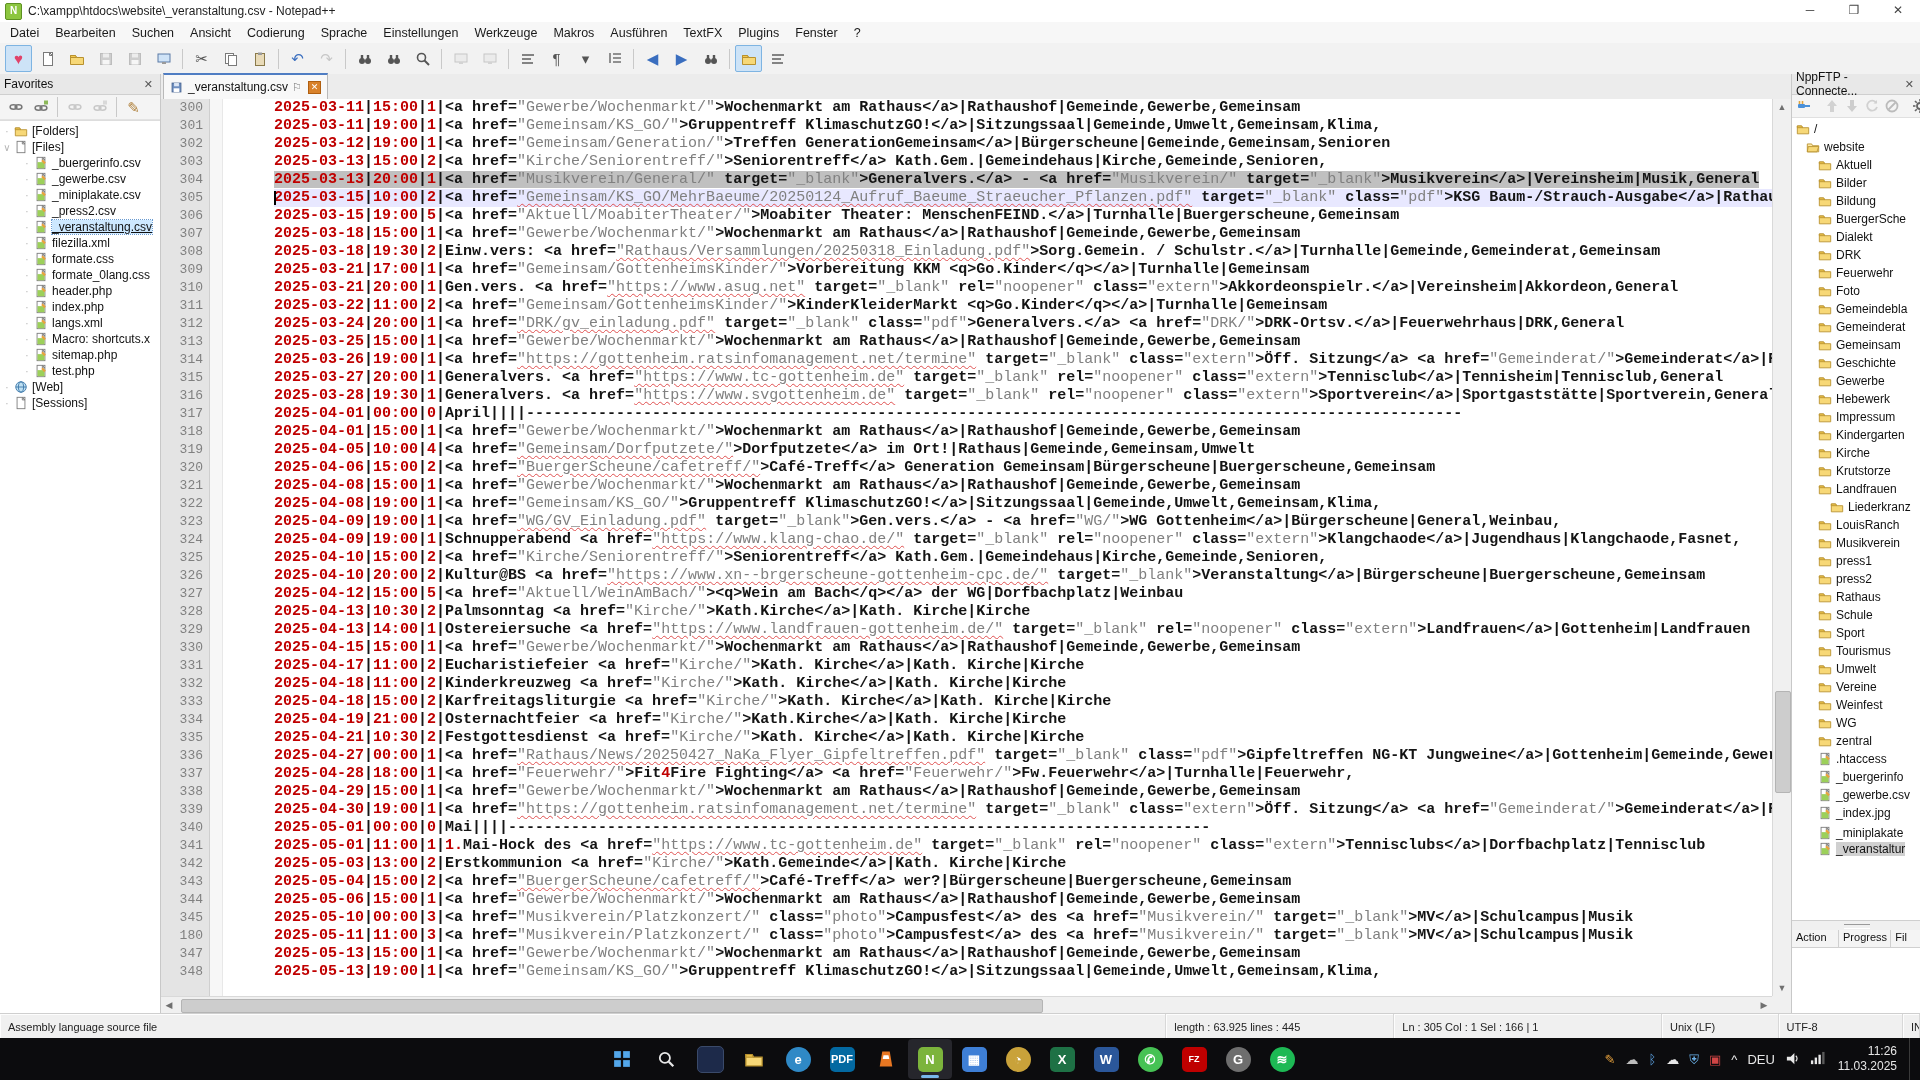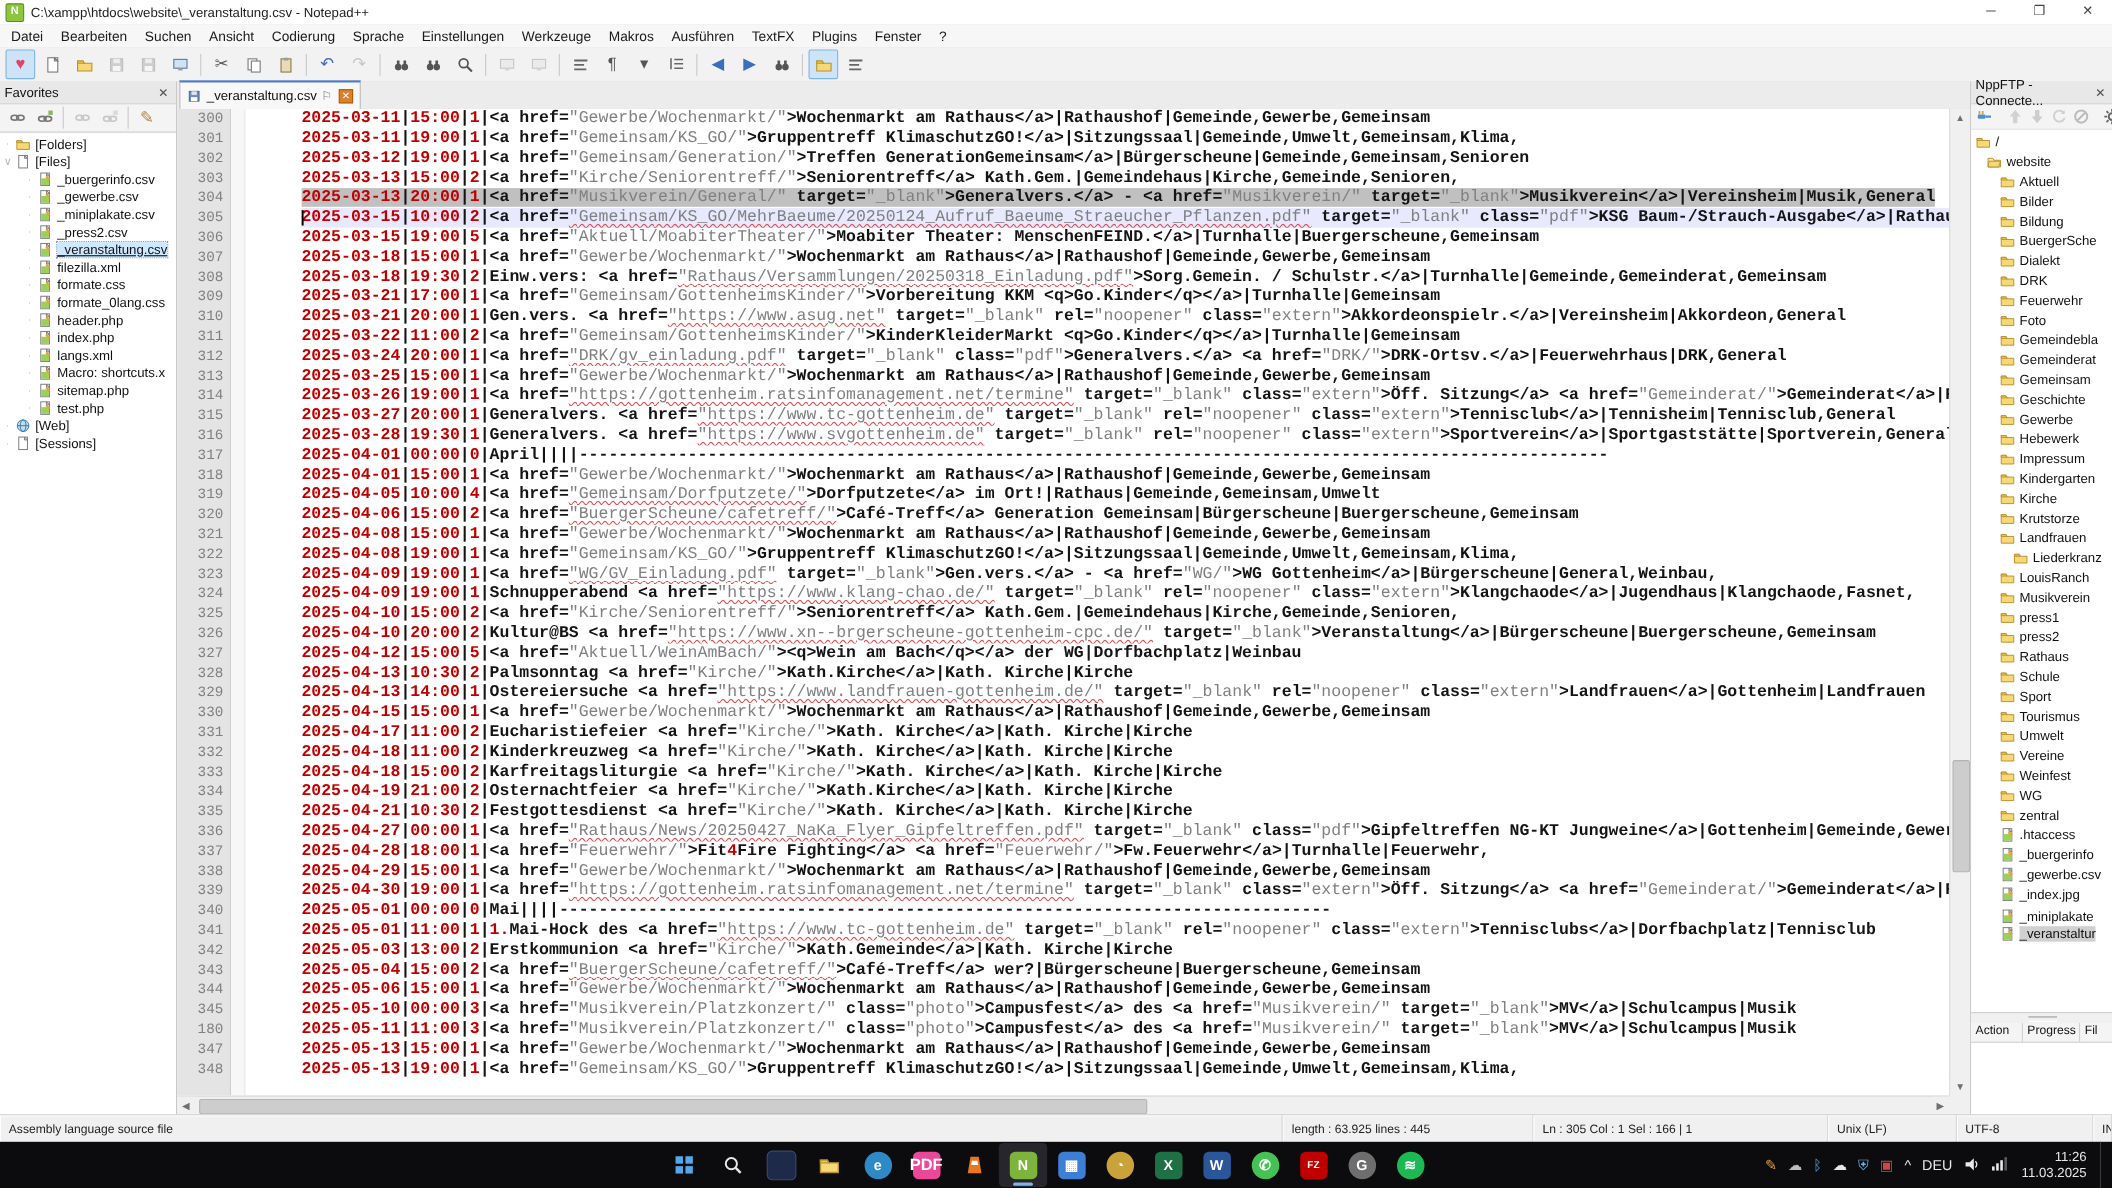--- a/index.html
+++ b/index.html
@@ -1192,21 +1192,21 @@
             <svg width="20" height="20" viewBox="0 0 16 16">
               <path d="M1.5 4.5h5l1 2h7v7h-13z" fill="#f7d877" stroke="#b8912f"></path>
               <path d="M1.5 4.5h5l1 2h-6z" fill="#f3c94f" stroke="#b8912f"></path>
             </svg>
           </div>
         </div>
         <div class="tk">
           <div class="tkbox" style="background: rgb(47, 137, 198); border-radius: 50%; font-size: 13px;">e</div>
         </div>
         <div class="tk">
-          <div class="tkbox" style="background: #ec4899; font-size: 15px;">PDF</div>
+          <div class="tkbox" style="background: #0369a1; font-size: 11px;">PDF</div>
         </div>
         <div class="tk">
           <div class="tkbox">
             <svg width="20" height="20" viewBox="0 0 16 16">
               <polygon points="5,2 11,2 13,14 3,14" fill="#e87722"></polygon>
               <polygon points="6,5 10,5 10.6,8 5.4,8" fill="#fff"></polygon>
             </svg>
           </div>
         </div>
         <div class="tk active">

